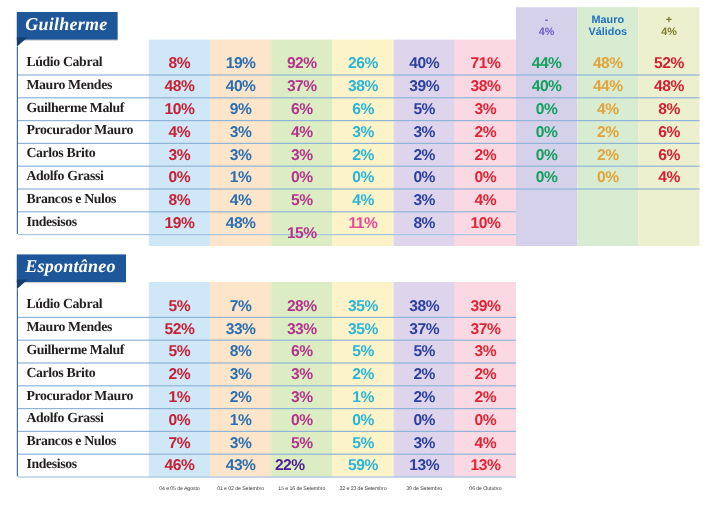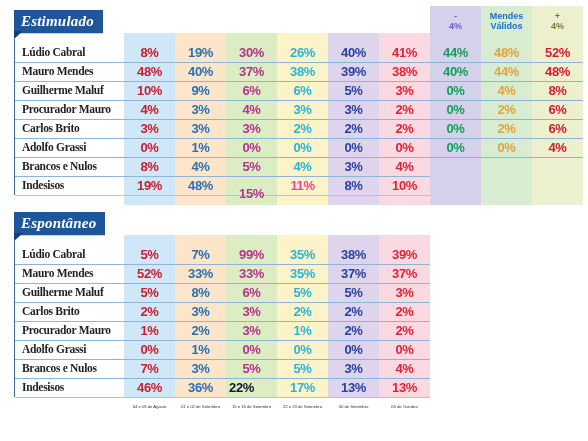--- a/index.html
+++ b/index.html
@@ -143,37 +143,37 @@
       <div class="hrule" style="left: 15px; top: 359px; width: 415px;"></div>
       <div class="hrule" style="left: 15px; top: 378px; width: 415px;"></div>
       <div class="hrule light" style="left: 15px; top: 397px; width: 415px;"></div>
     </div>
   <div id="layer-content">
       <div class="rhead" style="left: 430px; top: 11px; width: 51px; color: rgb(106, 90, 205);">
         <div>-</div>
         <div>4%</div>
       </div>
       <div class="rhead" style="left: 481px; top: 11px; width: 51px; color: rgb(28, 111, 196);">
-        <div>Mendes</div>
+        <div>Mauro</div>
         <div>Válidos</div>
       </div>
       <div class="rhead" style="left: 532px; top: 11px; width: 51px; color: rgb(125, 122, 46);">
         <div>+</div>
         <div>4%</div>
       </div>
-      <div class="banner" style="left: 14px; top: 10px;">Estimulado</div>
+      <div class="banner" style="left: 14px; top: 10px;">Guilherme</div>
       <div class="banner-tail" style="left: 14px; top: 31px;"></div>
       <div class="vborder" style="left: 14px; top: 39px; height: 156px;"></div>
       <div class="namecell" style="top: 43px;">Lúdio Cabral</div>
       <div class="valcell" style="left: 124px; top: 43px; width: 51px; color: rgb(198, 32, 51);">8%</div>
       <div class="valcell" style="left: 175px; top: 43px; width: 51px; color: rgb(42, 111, 181);">19%</div>
-      <div class="valcell" style="left: 226px; top: 43px; width: 51px; color: rgb(180, 51, 140);">30%</div>
+      <div class="valcell" style="left: 226px; top: 43px; width: 51px; color: rgb(180, 51, 140);">92%</div>
       <div class="valcell" style="left: 277px; top: 43px; width: 51px; color: rgb(41, 181, 216);">26%</div>
       <div class="valcell" style="left: 328px; top: 43px; width: 51px; color: rgb(42, 63, 158);">40%</div>
-      <div class="valcell" style="left: 379px; top: 43px; width: 51px; color: rgb(224, 36, 52);">41%</div>
+      <div class="valcell" style="left: 379px; top: 43px; width: 51px; color: rgb(224, 36, 52);">71%</div>
       <div class="valcell" style="left: 430px; top: 43px; width: 51px; color: rgb(18, 160, 90);">44%</div>
       <div class="valcell" style="left: 481px; top: 43px; width: 51px; color: rgb(226, 163, 58);">48%</div>
       <div class="valcell" style="left: 532px; top: 43px; width: 51px; color: rgb(211, 32, 48);">52%</div>
       <div class="namecell" style="top: 62px;">Mauro Mendes</div>
       <div class="valcell" style="left: 124px; top: 62px; width: 51px; color: rgb(198, 32, 51);">48%</div>
       <div class="valcell" style="left: 175px; top: 62px; width: 51px; color: rgb(42, 111, 181);">40%</div>
       <div class="valcell" style="left: 226px; top: 62px; width: 51px; color: rgb(180, 51, 140);">37%</div>
       <div class="valcell" style="left: 277px; top: 62px; width: 51px; color: rgb(41, 181, 216);">38%</div>
       <div class="valcell" style="left: 328px; top: 62px; width: 51px; color: rgb(42, 63, 158);">39%</div>
       <div class="valcell" style="left: 379px; top: 62px; width: 51px; color: rgb(224, 36, 52);">38%</div>
@@ -233,21 +233,21 @@
       <div class="valcell" style="left: 226px; top: 184px; width: 51px; color: rgb(180, 51, 140);">15%</div>
       <div class="valcell" style="left: 277px; top: 176px; width: 51px; color: #ec4899;">11%</div>
       <div class="valcell" style="left: 328px; top: 176px; width: 51px; color: rgb(42, 63, 158);">8%</div>
       <div class="valcell" style="left: 379px; top: 176px; width: 51px; color: rgb(224, 36, 52);">10%</div>
       <div class="banner" style="left: 14px; top: 212px;">Espontâneo</div>
       <div class="banner-tail" style="left: 14px; top: 233px;"></div>
       <div class="vborder" style="left: 14px; top: 241px; height: 156px;"></div>
       <div class="namecell" style="top: 245px;">Lúdio Cabral</div>
       <div class="valcell" style="left: 124px; top: 245px; width: 51px; color: rgb(198, 32, 51);">5%</div>
       <div class="valcell" style="left: 175px; top: 245px; width: 51px; color: rgb(42, 111, 181);">7%</div>
-      <div class="valcell" style="left: 226px; top: 245px; width: 51px; color: rgb(180, 51, 140);">99%</div>
+      <div class="valcell" style="left: 226px; top: 245px; width: 51px; color: rgb(180, 51, 140);">28%</div>
       <div class="valcell" style="left: 277px; top: 245px; width: 51px; color: rgb(41, 181, 216);">35%</div>
       <div class="valcell" style="left: 328px; top: 245px; width: 51px; color: rgb(42, 63, 158);">38%</div>
       <div class="valcell" style="left: 379px; top: 245px; width: 51px; color: rgb(224, 36, 52);">39%</div>
       <div class="namecell" style="top: 264px;">Mauro Mendes</div>
       <div class="valcell" style="left: 124px; top: 264px; width: 51px; color: rgb(198, 32, 51);">52%</div>
       <div class="valcell" style="left: 175px; top: 264px; width: 51px; color: rgb(42, 111, 181);">33%</div>
       <div class="valcell" style="left: 226px; top: 264px; width: 51px; color: rgb(180, 51, 140);">33%</div>
       <div class="valcell" style="left: 277px; top: 264px; width: 51px; color: rgb(41, 181, 216);">35%</div>
       <div class="valcell" style="left: 328px; top: 264px; width: 51px; color: rgb(42, 63, 158);">37%</div>
       <div class="valcell" style="left: 379px; top: 264px; width: 51px; color: rgb(224, 36, 52);">37%</div>
@@ -281,23 +281,23 @@
       <div class="valcell" style="left: 379px; top: 340px; width: 51px; color: rgb(224, 36, 52);">0%</div>
       <div class="namecell" style="top: 359px;">Brancos e Nulos</div>
       <div class="valcell" style="left: 124px; top: 359px; width: 51px; color: rgb(198, 32, 51);">7%</div>
       <div class="valcell" style="left: 175px; top: 359px; width: 51px; color: rgb(42, 111, 181);">3%</div>
       <div class="valcell" style="left: 226px; top: 359px; width: 51px; color: rgb(180, 51, 140);">5%</div>
       <div class="valcell" style="left: 277px; top: 359px; width: 51px; color: rgb(41, 181, 216);">5%</div>
       <div class="valcell" style="left: 328px; top: 359px; width: 51px; color: rgb(42, 63, 158);">3%</div>
       <div class="valcell" style="left: 379px; top: 359px; width: 51px; color: rgb(224, 36, 52);">4%</div>
       <div class="namecell" style="top: 378px;">Indesisos</div>
       <div class="valcell" style="left: 124px; top: 378px; width: 51px; color: rgb(198, 32, 51);">46%</div>
-      <div class="valcell" style="left: 175px; top: 378px; width: 51px; color: rgb(42, 111, 181);">36%</div>
-      <div class="valcell" style="left: 226px; top: 378px; width: 31px; color: #0f172a;">22%</div>
-      <div class="valcell" style="left: 277px; top: 378px; width: 51px; color: rgb(41, 181, 216);">17%</div>
+      <div class="valcell" style="left: 175px; top: 378px; width: 51px; color: rgb(42, 111, 181);">43%</div>
+      <div class="valcell" style="left: 226px; top: 378px; width: 31px; color: #4c1d95;">22%</div>
+      <div class="valcell" style="left: 277px; top: 378px; width: 51px; color: rgb(41, 181, 216);">59%</div>
       <div class="valcell" style="left: 328px; top: 378px; width: 51px; color: rgb(42, 63, 158);">13%</div>
       <div class="valcell" style="left: 379px; top: 378px; width: 51px; color: rgb(224, 36, 52);">13%</div>
       <div class="datelbl" style="left: 118px; top: 404px; width: 63px;">04 e 05 de Agosto</div>
       <div class="datelbl" style="left: 169px; top: 404px; width: 63px;">01 e 02 de Setembro</div>
       <div class="datelbl" style="left: 220px; top: 404px; width: 63px;">15 e 16 de Setembro</div>
       <div class="datelbl" style="left: 271px; top: 404px; width: 63px;">22 e 23 de Setembro</div>
       <div class="datelbl" style="left: 322px; top: 404px; width: 63px;">30 de Setembro</div>
       <div class="datelbl" style="left: 373px; top: 404px; width: 63px;">06 de Outubro</div>
     </div>
 </div>

